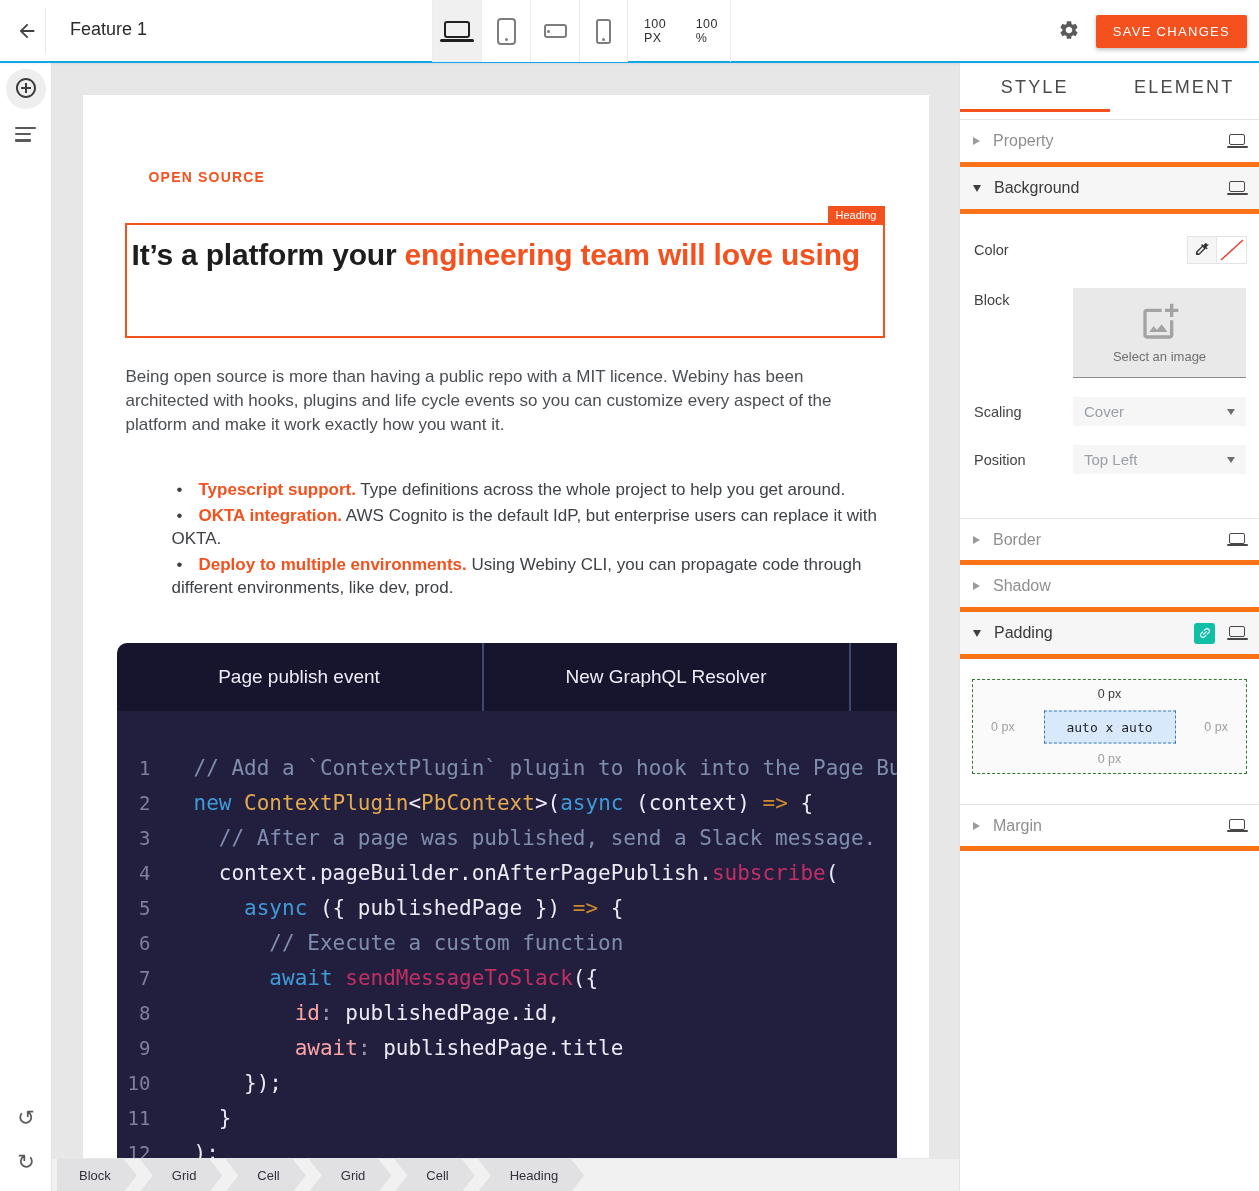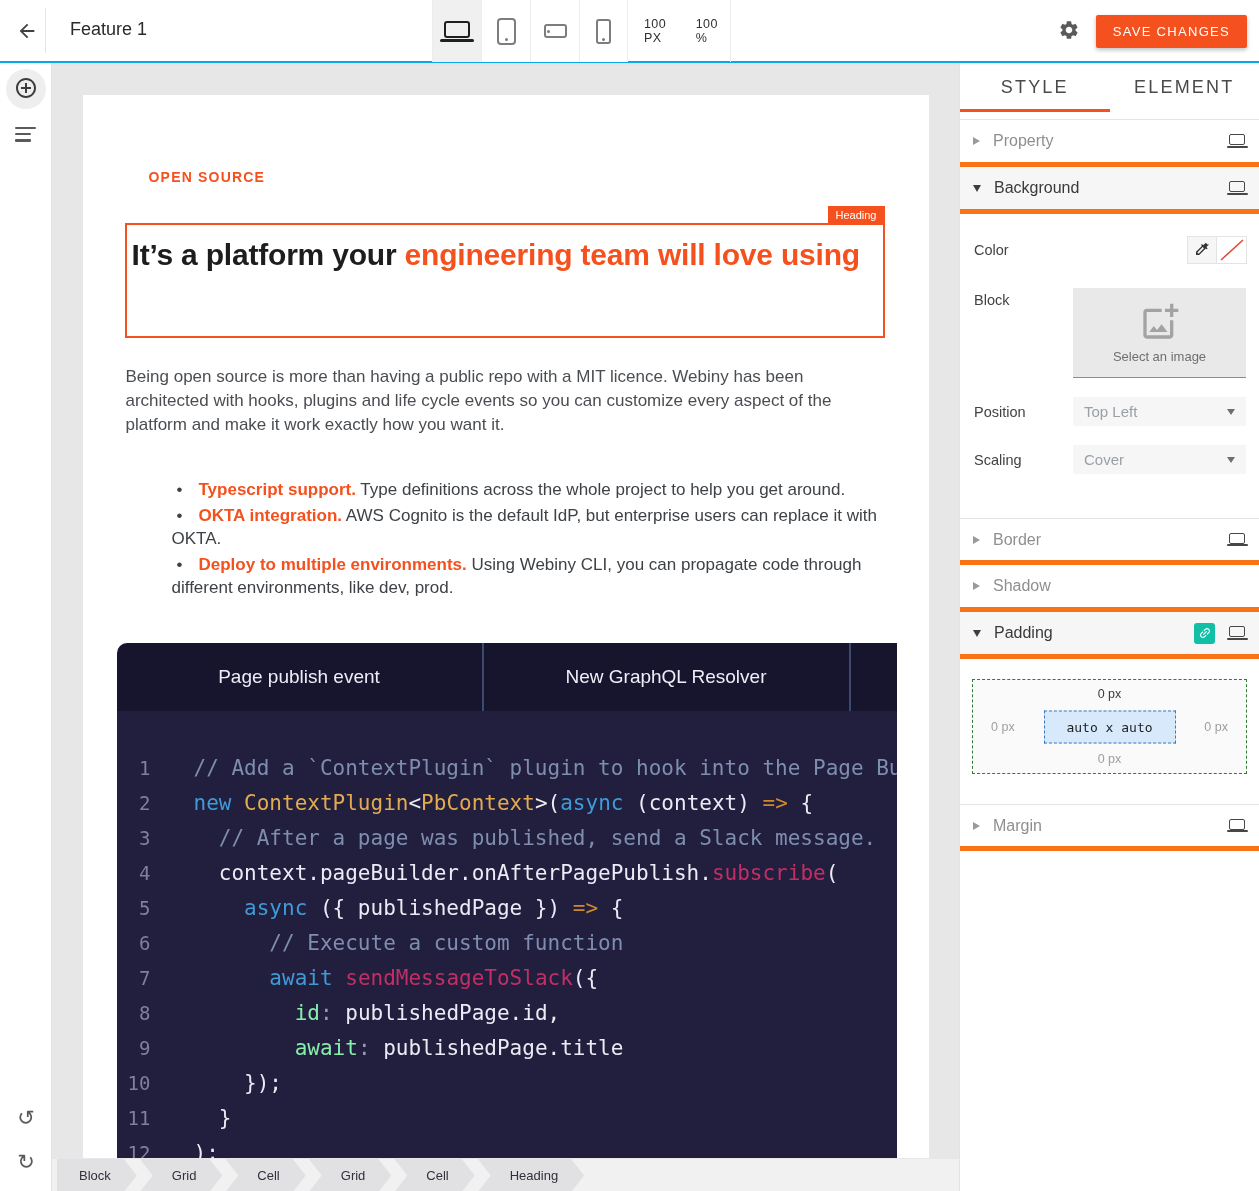--- a/index.html
+++ b/index.html
@@ -56,21 +56,21 @@
 
   
   .code-window { margin:44px 0 0 34px; width:780px; border-radius:10px 0 0 0; overflow:hidden; }
   .code-tabs { height:68px; background:#17142e; display:flex; }
   .code-tab { width:367px; display:grid; place-items:center; color:#efedf8; font-size:19px; border-right:2px solid #3c4a71; }
   .code-area { background:#221e3d; padding:40px 0 0 0; height:478px; overflow:hidden; }
   .code-line { display:flex; height:35px; white-space:pre; font-family:"DejaVu Sans Mono", monospace; font-size:21px; line-height:35px; overflow:hidden; }
   .code-line .ln { flex:none; width:34px; text-align:right; color:#817f99; font-size:19px; }
   .code-line .lc { margin-left:43px; }
   .tk-comment{ color:#7e8eae; } .tk-kw{ color:#3f9bd8; } .tk-type{ color:#e3ab50; }
-  .tk-fn{ color:#c22f66; } .tk-key{ color:#86efac; } .tk-arrow{ color:#cd8a2d; }
+  .tk-fn{ color:#c22f66; } .tk-key{ color:#fca5a5; } .tk-arrow{ color:#cd8a2d; }
   .tk-plain{ color:#eceaf6; } .tk-punct{ color:#9a98ae; }
 
   
   .breadcrumb { position:absolute; left:0; right:0; bottom:0; height:33px; background:#f1f1f2; display:flex; z-index:15; padding-left:2px; border-top:1px solid rgba(0,0,0,.04); }
   .crumb { position:relative; height:33px; line-height:33px; padding:0 26px 0 32px; background:#e1e1e4; margin-left:3px; font-size:13px; color:#30303e; cursor:pointer;
            clip-path:polygon(0 0, calc(100% - 13px) 0, 100% 50%, calc(100% - 13px) 100%, 0 100%, 13px 50%); }
   .crumb.first { clip-path:polygon(0 0, calc(100% - 13px) 0, 100% 50%, calc(100% - 13px) 100%, 0 100%); padding-left:22px; }
 
   
   .panel { position:absolute; right:0; top:63px; bottom:0; width:300px; background:#fff; border-left:1px solid #e3e3e3; z-index:30; }
@@ -275,30 +275,30 @@
         <div class="img-drop">
           <span>
             <svg width="40" height="40" viewBox="0 0 24 24" fill="#a3a3a3">
                 <path d="M18 20H4V6h9V4H4c-1.1 0-2 .9-2 2v14c0 1.1.9 2 2 2h14c1.1 0 2-.9 2-2v-9h-2v9zm-7.79-3.17l-1.96-2.36L5.5 18h11l-3.54-4.71zM20 4V1h-2v3h-3c.01.01 0 2 0 2h3v2.99c.01.01 2 0 2 0V6h3V4h-3z"></path>
               </svg>
           </span>
           <span>Select an image</span>
         </div>
       </div>
       <div class="field select-field">
+        <span class="f-label">Scaling</span>
+        <div class="select-box">
+          <span>Cover</span>
+          <span class="caret"></span>
+        </div>
+      </div>
+      <div class="field select-field">
         <span class="f-label">Position</span>
         <div class="select-box">
           <span>Top Left</span>
-          <span class="caret"></span>
-        </div>
-      </div>
-      <div class="field select-field">
-        <span class="f-label">Scaling</span>
-        <div class="select-box">
-          <span>Cover</span>
           <span class="caret"></span>
         </div>
       </div>
       <div class="bg-pad-bottom"></div>
     </div>
 
     <div class="sec-head" style="border-top:1px solid #e4e4e4;">
       <span class="tri tri-r"></span>
       <span class="sec-label">Border</span>
       <span class="spacer"></span>

